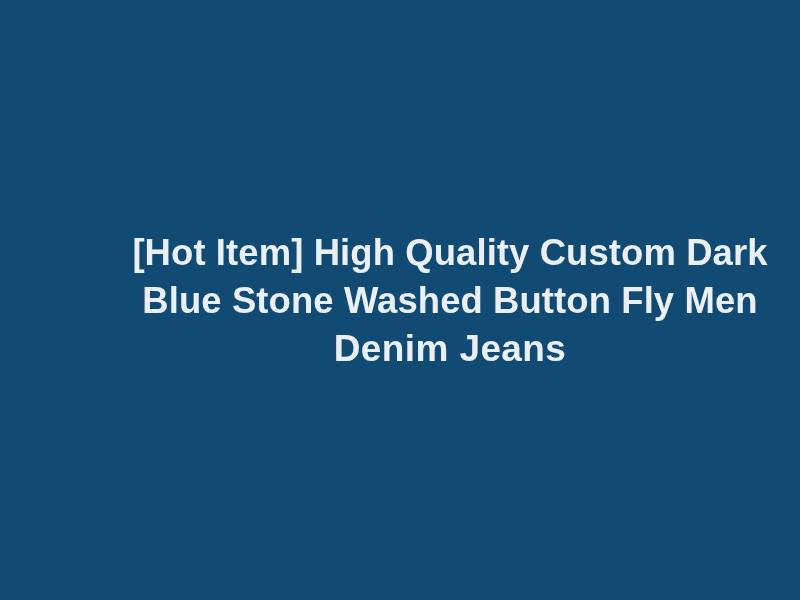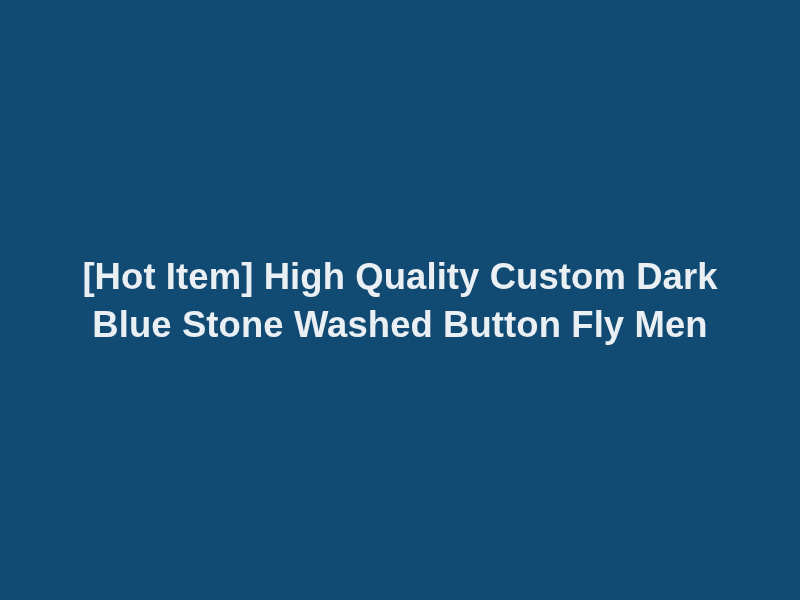--- a/index.html
+++ b/index.html
@@ -15,21 +15,21 @@
     font-family: "Liberation Sans", sans-serif;
   }
 
   .placeholder-canvas {
     position: relative;
     width: 800px;
     height: 600px;
     background-color: #114a72;
     display: flex;
     align-items: center;
-    justify-content: center;
+    justify-content: flex-end;
     box-sizing: border-box;
   }
 
   .title-block {
     width: 700px;
     text-align: center;
     padding: 0 14px;
     box-sizing: border-box;
     
     margin-top: 2px;
@@ -63,15 +63,16 @@
 <body>
 
 <div class="placeholder-canvas">
 
   <div class="title-block">
 
     <span class="title-line line-wide">[Hot Item] High Quality Custom Dark</span>
 
     <span class="title-line line-wide">Blue Stone Washed Button Fly Men</span>
 
+    <span class="title-line line-short">Denim Jeans</span>
 
   </div>
 </div>
 
 </body></html>

